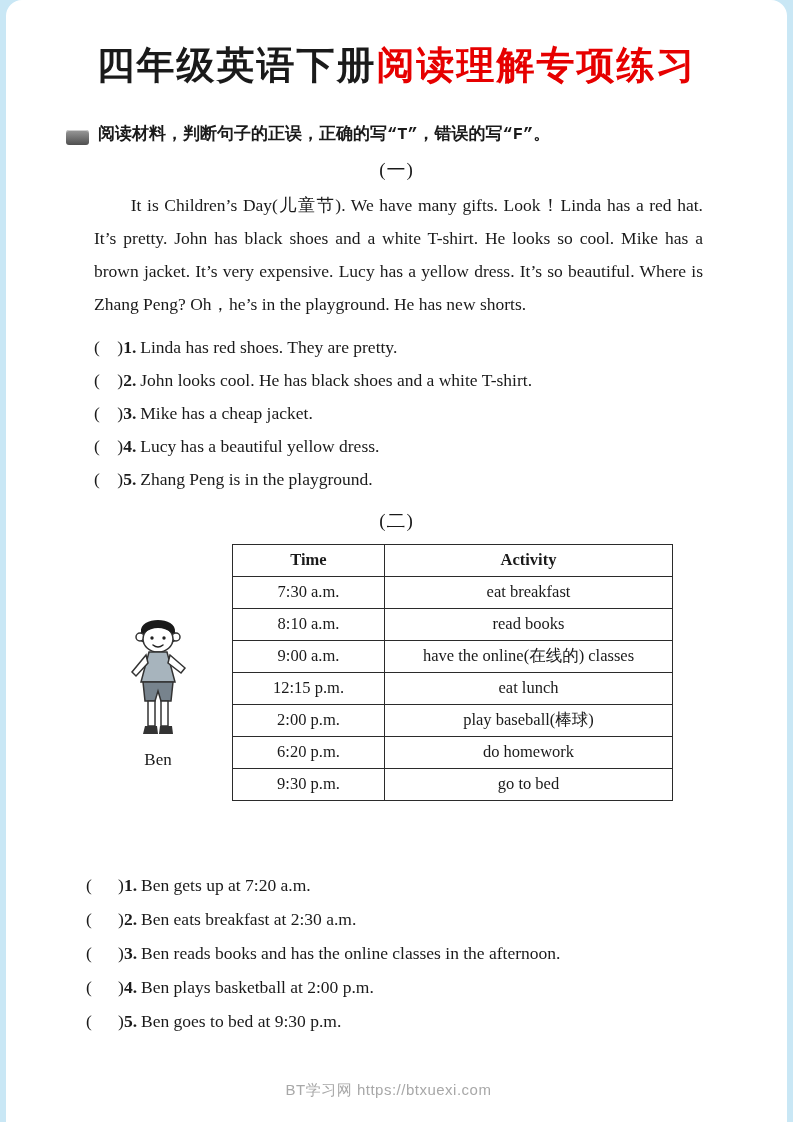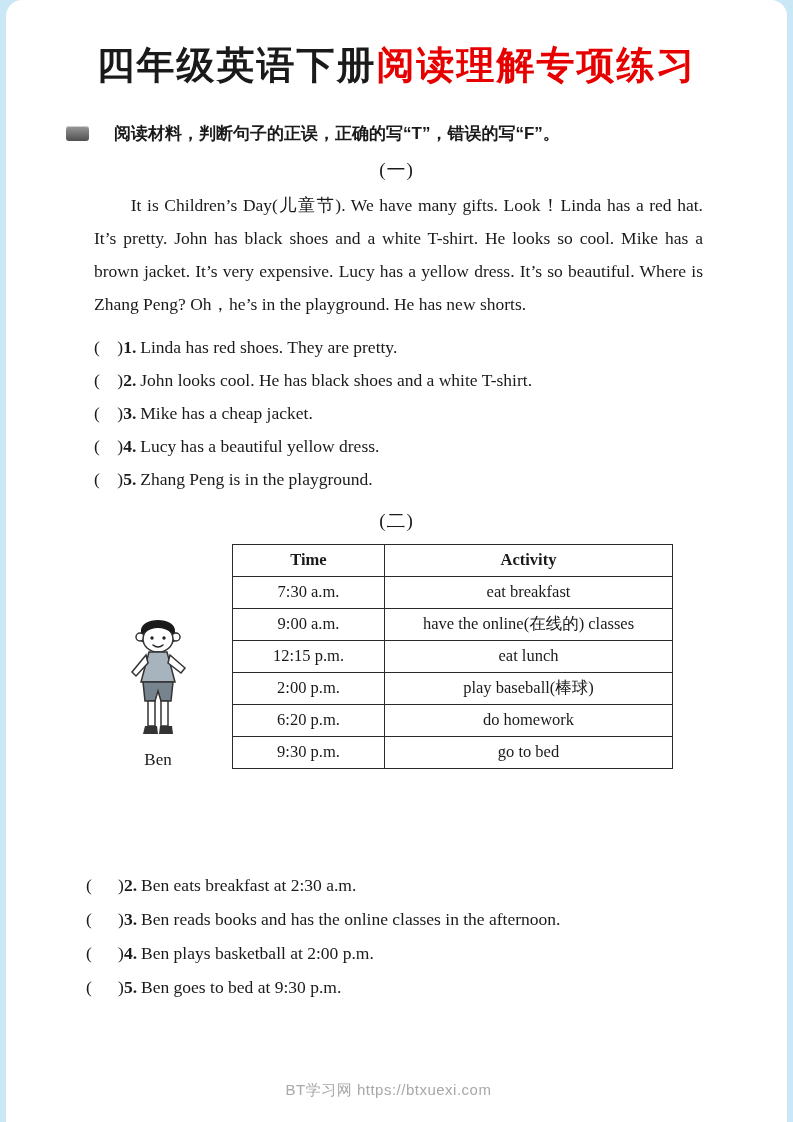--- a/index.html
+++ b/index.html
@@ -24,25 +24,24 @@
     font-family:"Liberation Sans","DejaVu Sans",sans-serif;
     font-weight:900;
     font-size:38px;
     letter-spacing:2px;
     line-height:1.15;
     white-space:nowrap;
   }
   .t-red { color:#e60000; }
   .instruction {
     margin:34px 0 0 60px;
-    display:flex; align-items:center;
-    font-family:Liberation Sans, sans-serif;
+    display:flex; align-items:flex-end;
+    font-family:Liberation Mono, monospace;
     font-weight:bold;
     font-size:17px;
-    gap:16px;
   }
   .marker {
     width:23px; height:15px; flex:0 0 23px;
     border-radius:3px;
     background:linear-gradient(180deg,#9a9a9a,#4f4f4f);
     box-shadow:inset 0 1px 0 #cfcfcf;
     margin-right:9px;
   }
   .part-label {
     text-align:center;
@@ -145,20 +144,24 @@
           <th class="col-time">Time</th>
           <th class="col-activity">Activity</th>
         </tr>
       </thead>
       <tbody>
         <tr>
             <td>7:30 a.m.</td>
             <td>eat breakfast</td>
           </tr>
         <tr>
+            <td>8:10 a.m.</td>
+            <td>read books</td>
+          </tr>
+        <tr>
             <td>9:00 a.m.</td>
             <td>have the online(在线的) classes</td>
           </tr>
         <tr>
             <td>12:15 p.m.</td>
             <td>eat lunch</td>
           </tr>
         <tr>
             <td>2:00 p.m.</td>
             <td>play baseball(棒球)</td>
@@ -169,20 +172,21 @@
           </tr>
         <tr>
             <td>9:30 p.m.</td>
             <td>go to bed</td>
           </tr>
       </tbody>
     </table>
   </div>
 
   <div class="questions q2">
+    <div class="q-row"><span class="q-blank">(      )</span><span class="q-num">1.</span><span class="q-text">Ben gets up at 7:20 a.m.</span></div>
     <div class="q-row"><span class="q-blank">(      )</span><span class="q-num">2.</span><span class="q-text">Ben eats breakfast at 2:30 a.m.</span></div>
     <div class="q-row"><span class="q-blank">(      )</span><span class="q-num">3.</span><span class="q-text">Ben reads books and has the online classes in the afternoon.</span></div>
     <div class="q-row"><span class="q-blank">(      )</span><span class="q-num">4.</span><span class="q-text">Ben plays basketball at 2:00 p.m.</span></div>
     <div class="q-row"><span class="q-blank">(      )</span><span class="q-num">5.</span><span class="q-text">Ben goes to bed at 9:30 p.m.</span></div>
   </div>
 
   <div class="footer">
     <span>BT学习网 https://btxuexi.com</span>
   </div>
 

